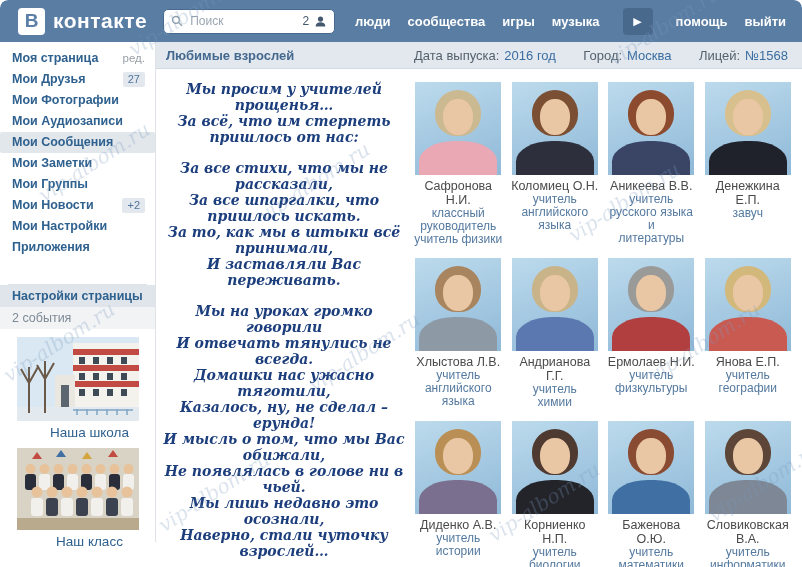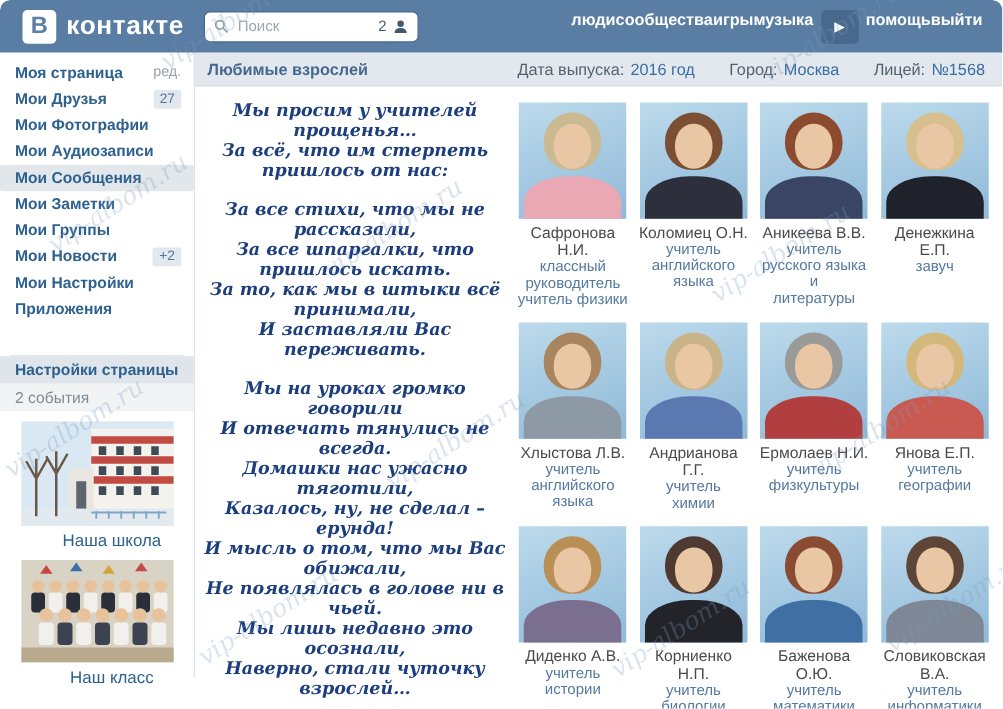--- a/index.html
+++ b/index.html
@@ -24,21 +24,21 @@
   .search {
     margin-left:16px; width:172px; height:25px; background:#fff; border:1px solid #476a8e;
     border-radius:5px; display:flex; align-items:center; padding:0 7px; gap:5px;
   }
   .search input {
     border:none; outline:none; flex:1; min-width:0; font-size:12px;
     font-family:"Liberation Sans", sans-serif; color:#333; background:transparent;
   }
   .search input::placeholder { color:#9aa6b0; }
   .search-count { font-size:12px; color:#44596e; }
-  .topnav { margin-left:auto; display:flex; align-items:flex-start; }
+  .topnav { margin-left:auto; display:flex; align-items:center; gap:17px; }
   .topnav a { color:#fff; font-size:13px; font-weight:bold; text-decoration:none; cursor:pointer; }
   .play-btn {
     width:30px; height:27px; background:#48688c; border:none; border-radius:4px;
     color:#fff; display:flex; align-items:center; justify-content:center;
     font-size:11px; cursor:pointer; margin:0 6px;
   }
   
   .body { display:flex; height:500px; position:relative; z-index:1; }
   
   .sidebar { width:155px; padding-top:6px; flex:none; }

